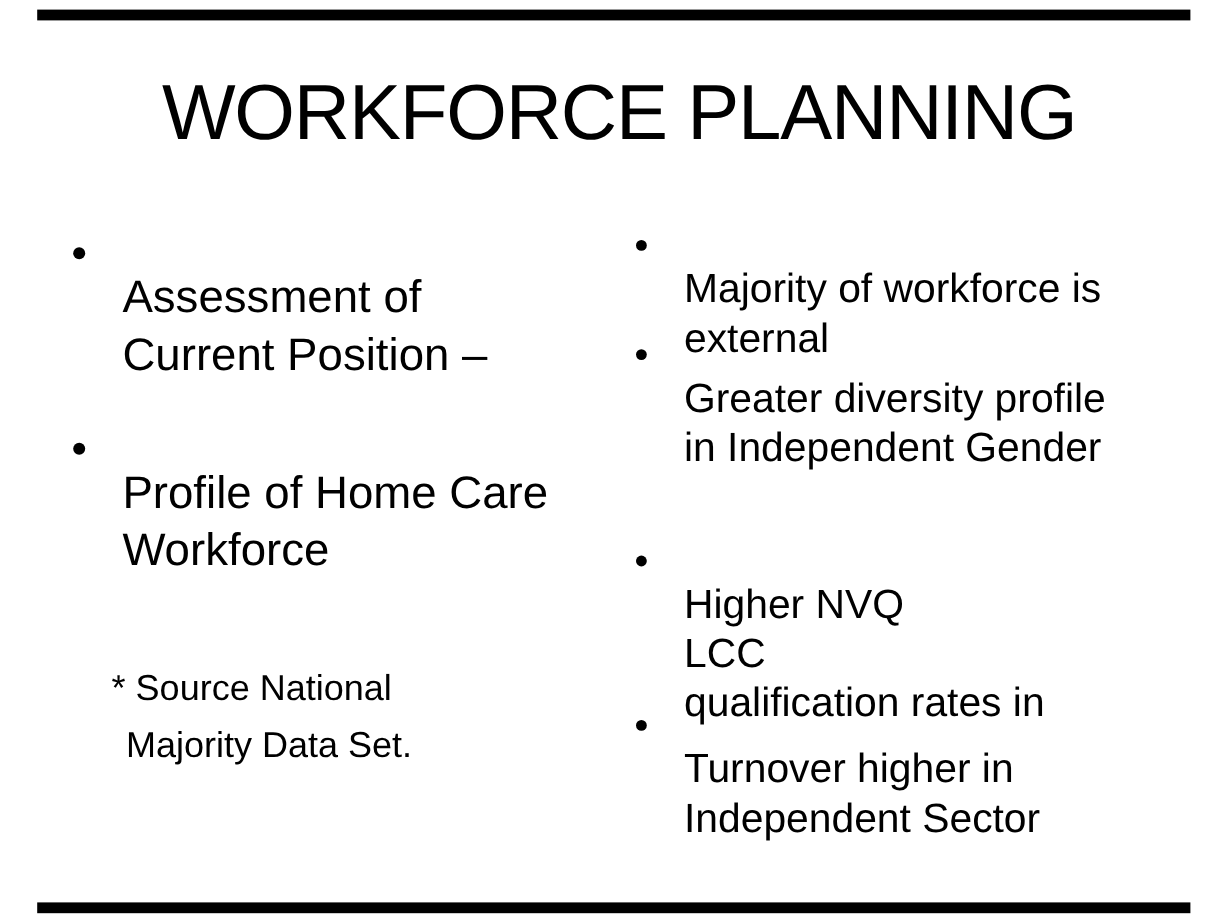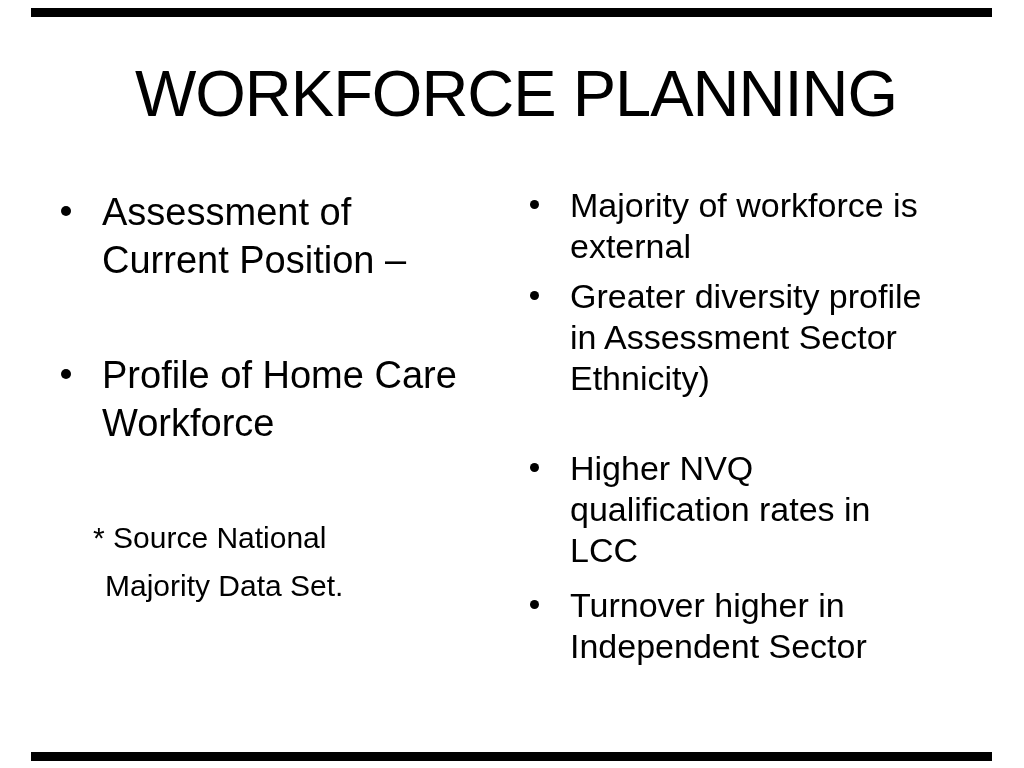--- a/index.html
+++ b/index.html
@@ -45,20 +45,21 @@
     position: absolute;
     background: #000000;
     border-radius: 50%;
   }
   .dot-l { width: 10px; height: 10px; left: 61px; }
   .dot-r { width: 9px;  height: 9px;  left: 530px; }
 
   .text-block {
     position: absolute;
     white-space: nowrap;
+    margin-top: 36px;
   }
   .left-text {
     left: 102px;
     font-size: 38px;
     line-height: 48px;
     font-weight: 400;
   }
   .note-text {
     left: 93px;
     font-size: 30px;
@@ -109,29 +110,28 @@
 
     <div class="bullet-dot dot-r" style="top:200px"></div>
     <div class="text-block right-text" style="top:185px">
       <div class="bold-line">Majority of workforce is</div>
       <div class="bold-line">external</div>
     </div>
 
     <div class="bullet-dot dot-r" style="top:291px"></div>
     <div class="text-block right-text" style="top:276px">
       <div class="bold-line">Greater diversity profile</div>
-      <div class="bold-line">in Assessment Sector</div>
-      <div class="reg-line">Ethnicity)</div>
+      <div class="bold-line">in Independent Gender</div>
     </div>
 
     <div class="bullet-dot dot-r" style="top:463px"></div>
     <div class="text-block right-text" style="top:448px">
       <div class="bold-line">Higher NVQ</div>
+      <div class="bold-line">LCC</div>
       <div class="bold-line">qualification rates in</div>
-      <div class="bold-line">LCC</div>
     </div>
 
     <div class="bullet-dot dot-r" style="top:600px"></div>
     <div class="text-block right-text" style="top:585px">
       <div class="bold-line">Turnover higher in</div>
       <div class="bold-line">Independent Sector</div>
     </div>
 
   </div>
 

